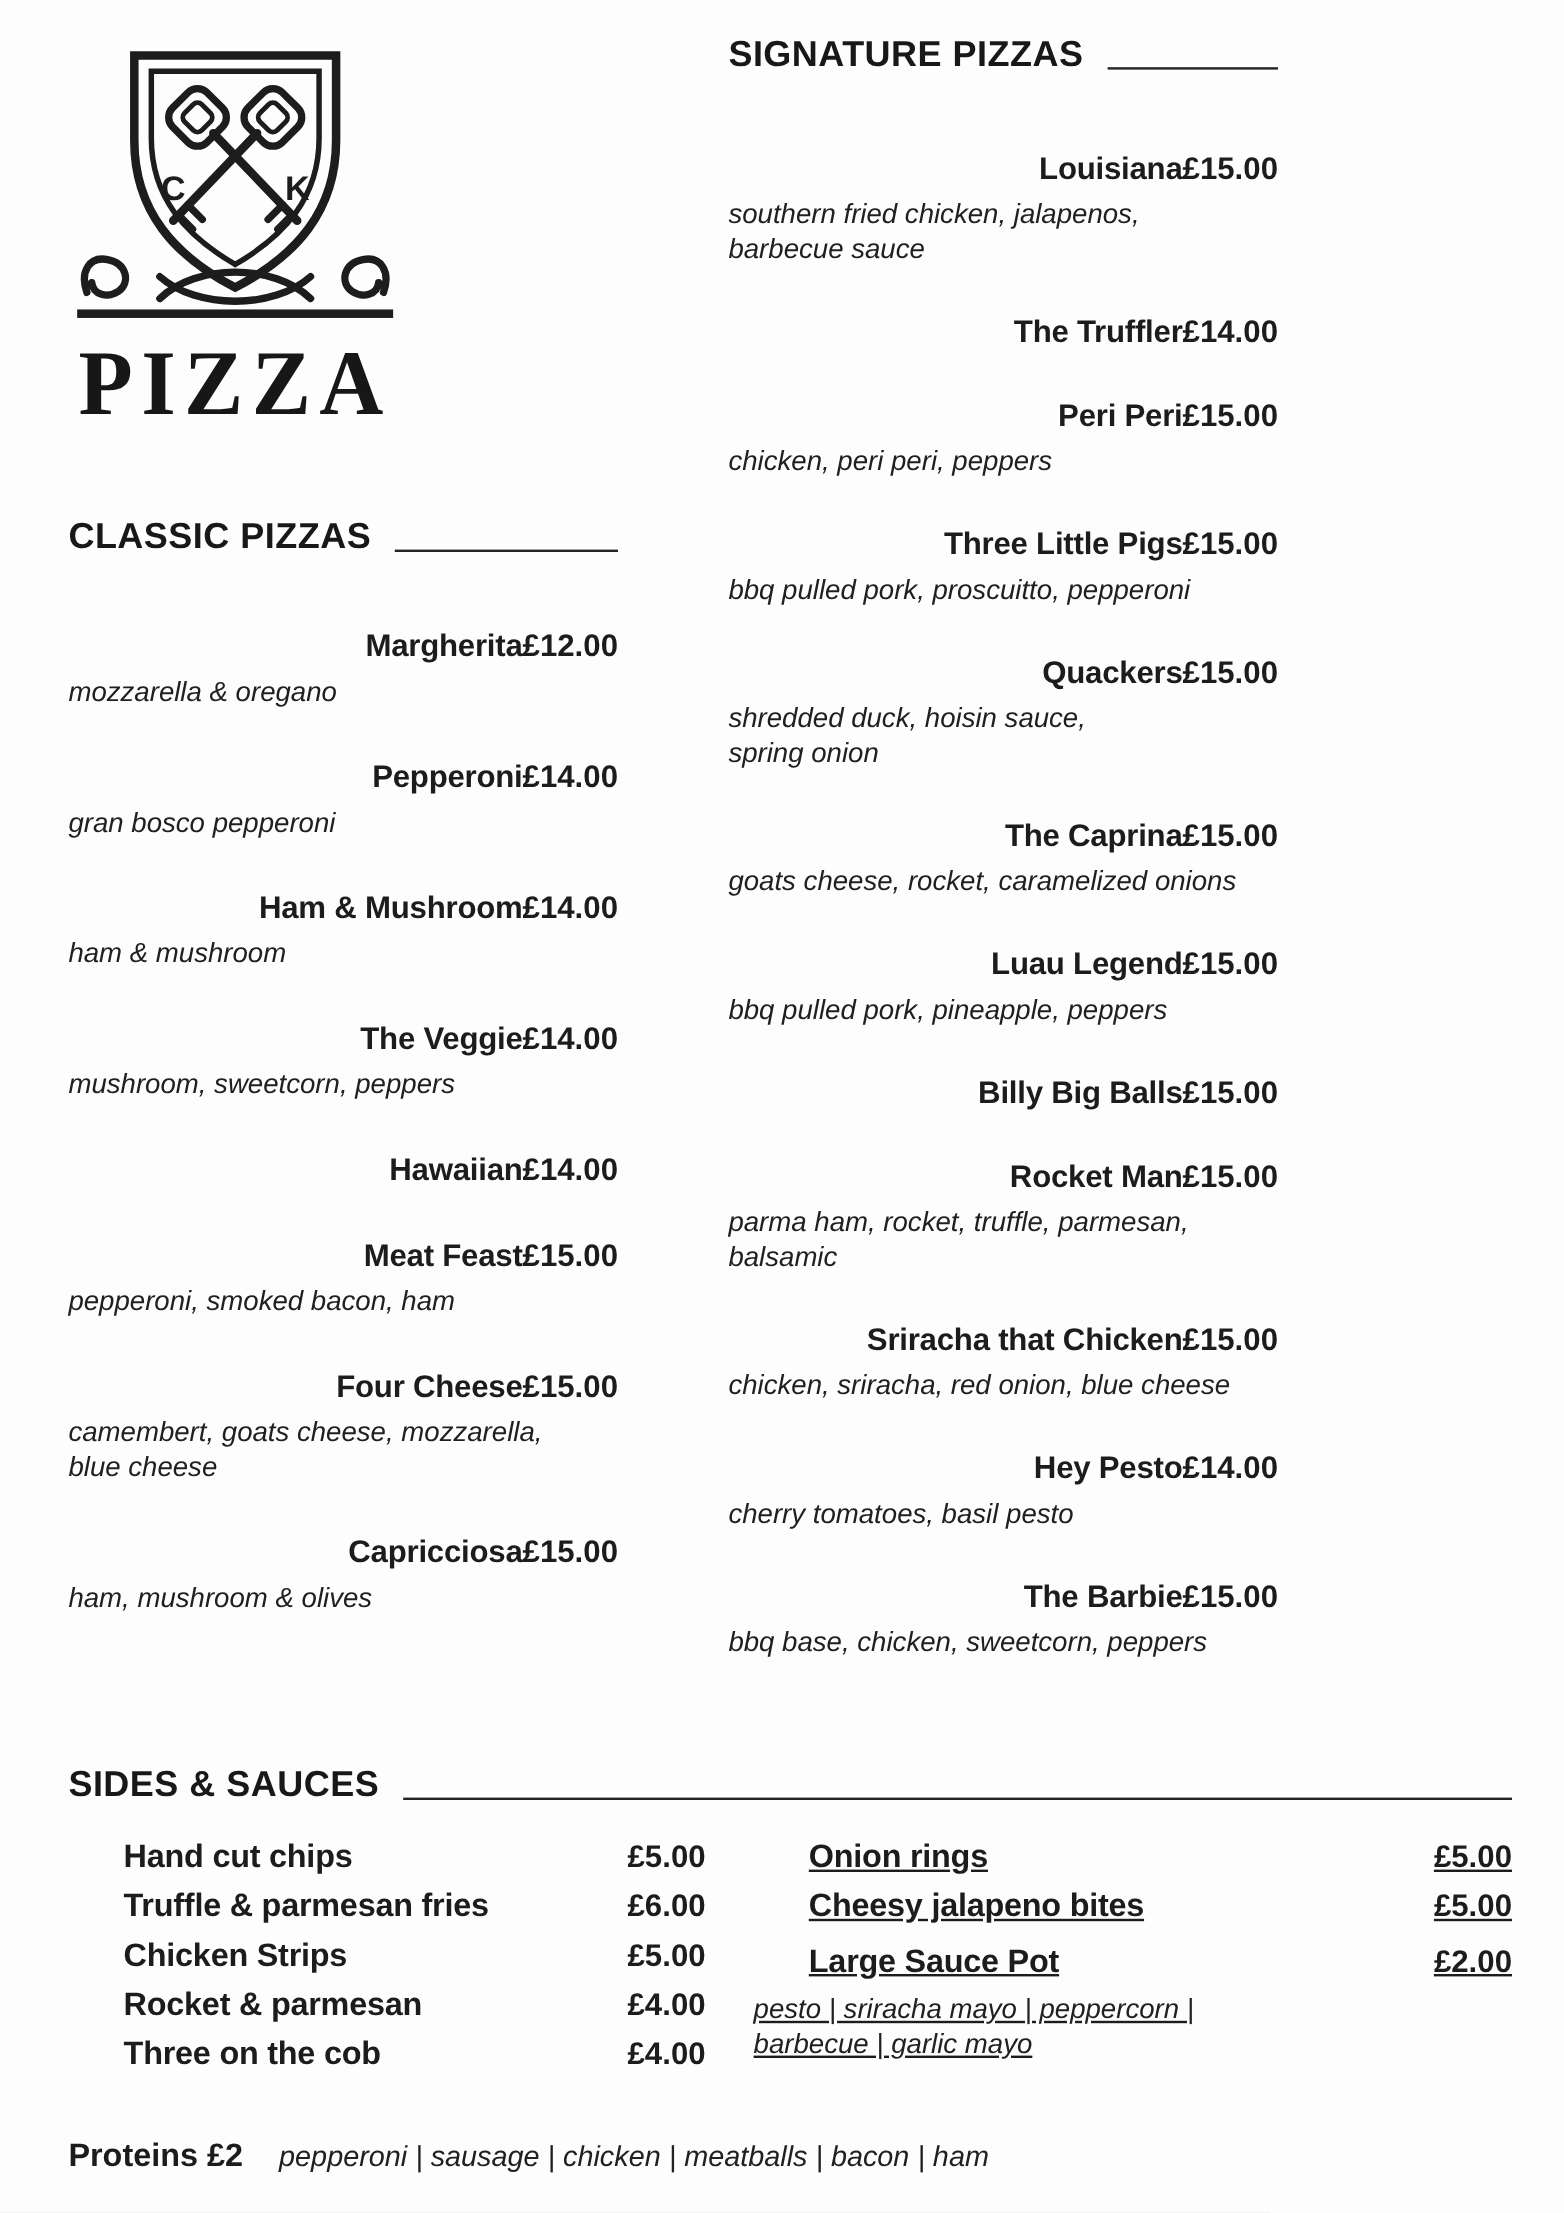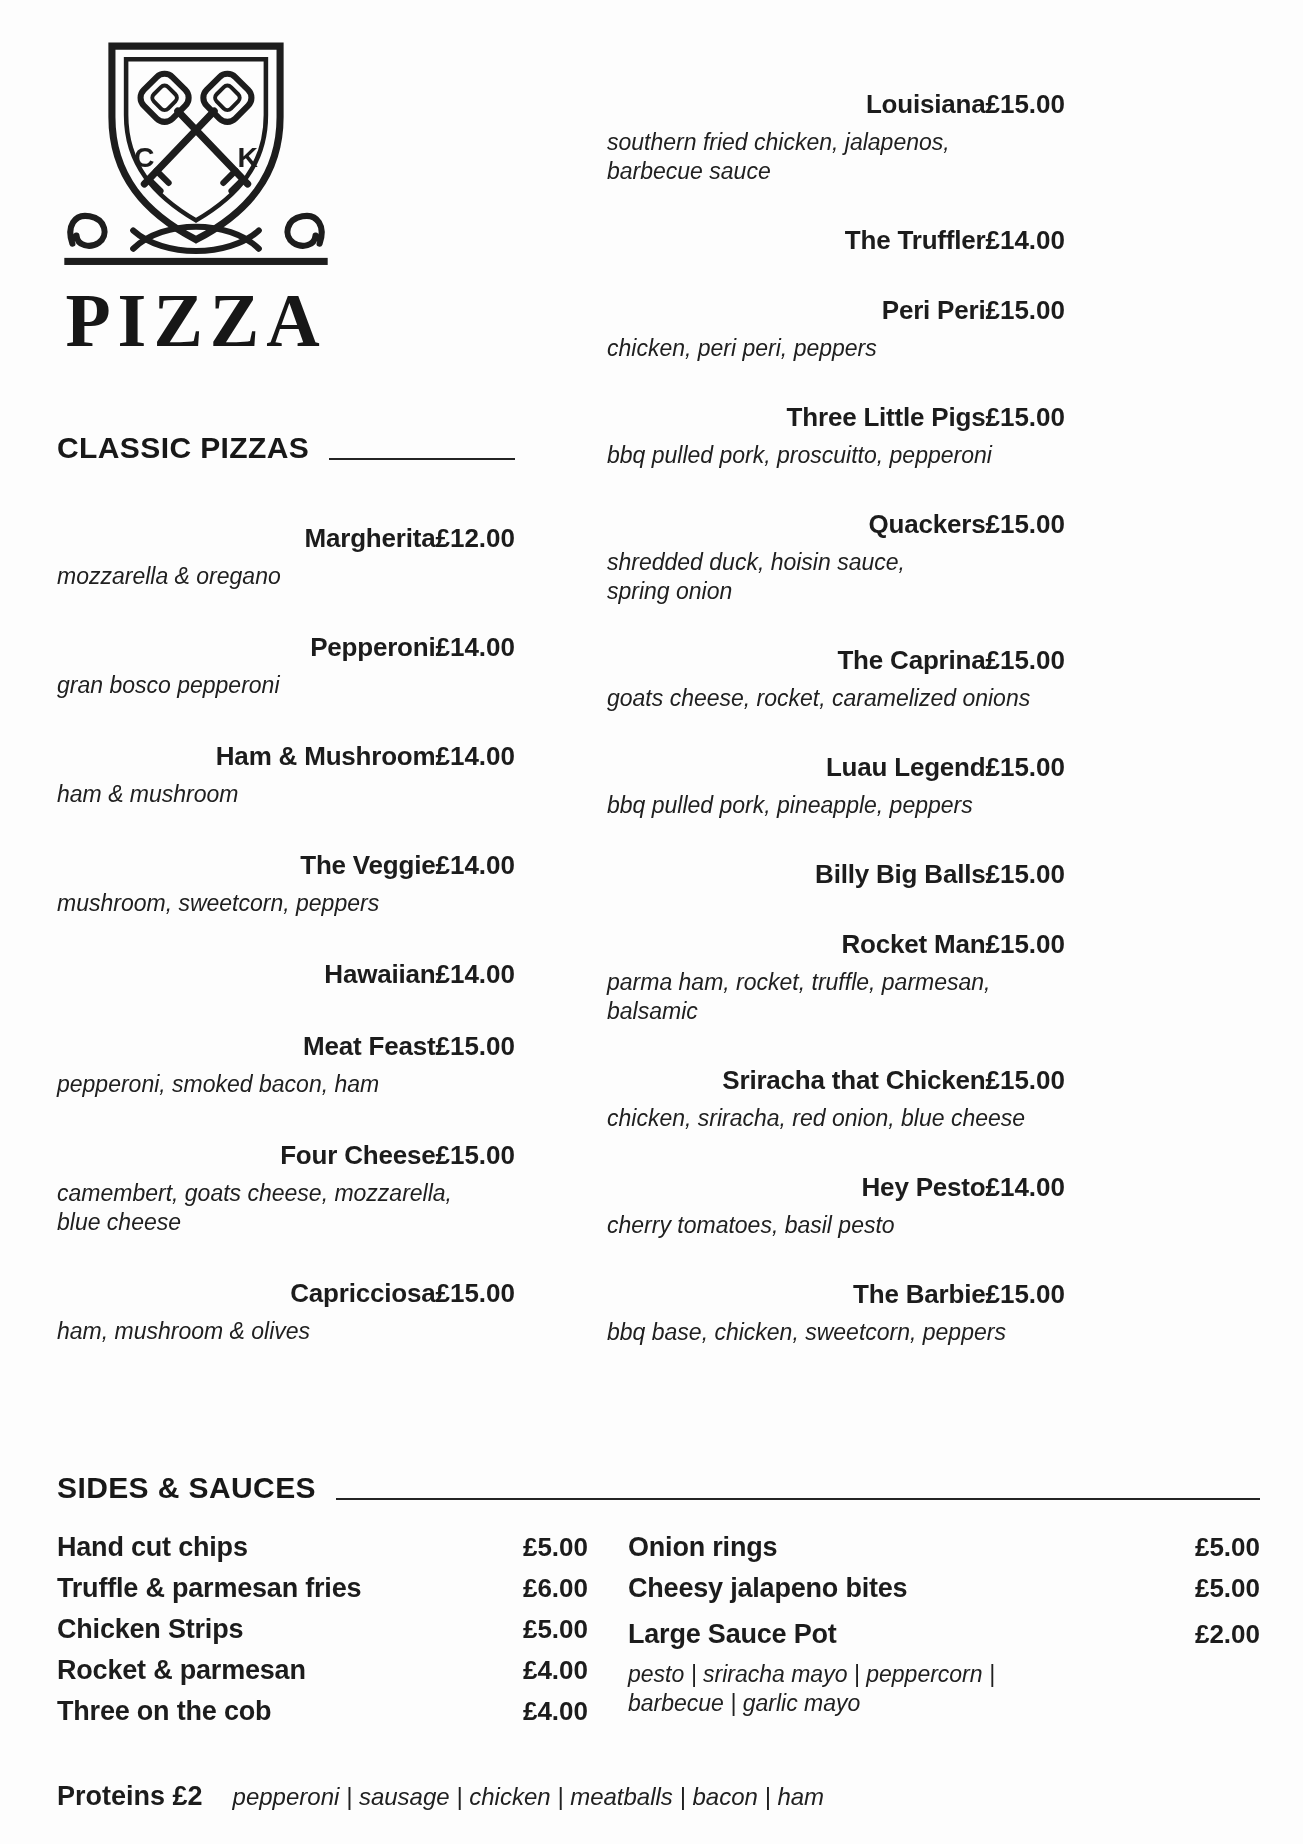--- a/index.html
+++ b/index.html
@@ -46,24 +46,24 @@
   .iprice { font-size:26px; font-weight:700; line-height:32px; white-space:nowrap; }
   .desc {
     margin-top:8px;
     font-size:23px; font-style:italic; line-height:29px;
     color:#202020; white-space:pre-line;
   }
   
   .sides { position:absolute; left:57px; top:1470px; width:1203px; }
   .sides-cols { display:flex; margin-top:26px; }
   .sides-left { width:531px; }
-  .side-row { display:flex; justify-content:space-between; align-items:center; margin-bottom:11px; }
+  .side-row { display:flex; justify-content:space-between; align-items:center; margin-bottom:11px;margin-left:46px; }
   .side-row .iname { font-size:27px; line-height:30px; }
   .side-row .iprice { font-size:26px; line-height:30px; }
-  .sides-right { margin-left:40px; flex:1; }
+  .sides-right { margin-left:40px; flex:1;text-decoration:underline; }
   .sauce-pot { margin-top:16px; }
   
   .toppings { position:absolute; left:57px; top:1757px; width:1218px; }
   .prot-row { display:flex; align-items:baseline; margin-top:24px; }
   .prot-label { font-size:27px; font-weight:700; white-space:nowrap; }
   .prot-list { margin-left:30px; font-size:24px; font-style:italic; color:#202020; }
 </style>
 </head>
 <body>
 
@@ -168,20 +168,24 @@
           <div class="row">
             <span class="iname">Capricciosa</span>
             <span class="iprice">£15.00</span>
           </div>
           <p class="desc">ham, mushroom &amp; olives</p>
         </div>
       </div>
   </section>
 
   <section class="menu-col signature">
+    <div class="sec-head">
+      <h2>SIGNATURE PIZZAS</h2>
+      <div class="rule"></div>
+    </div>
     <div class="items">
 
         <div class="menu-item">
           <div class="row">
             <span class="iname">Louisiana</span>
             <span class="iprice">£15.00</span>
           </div>
           <p class="desc">southern fried chicken, jalapenos,
 barbecue sauce</p>
         </div>

